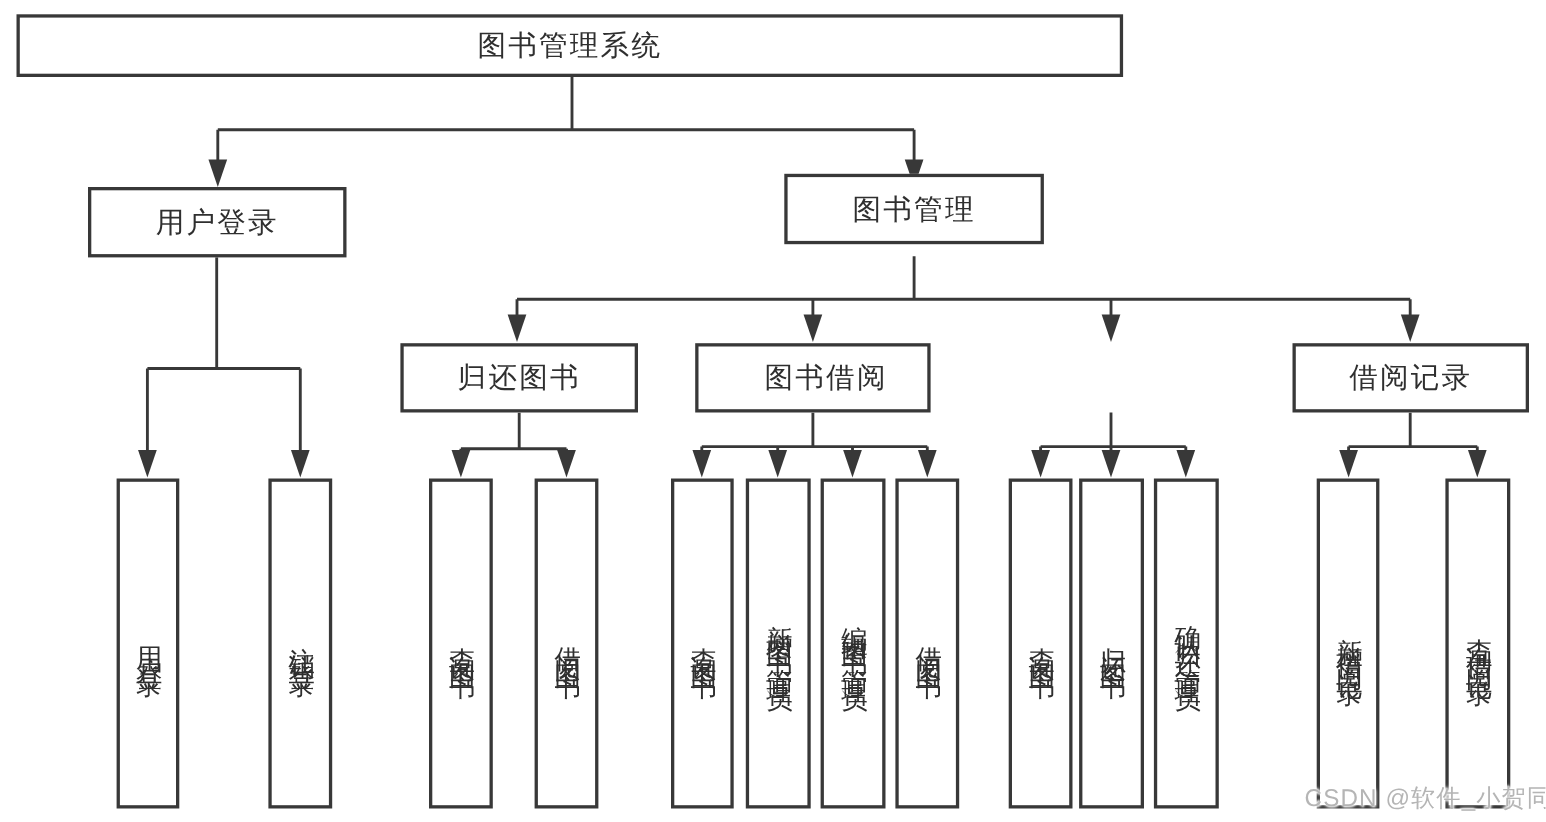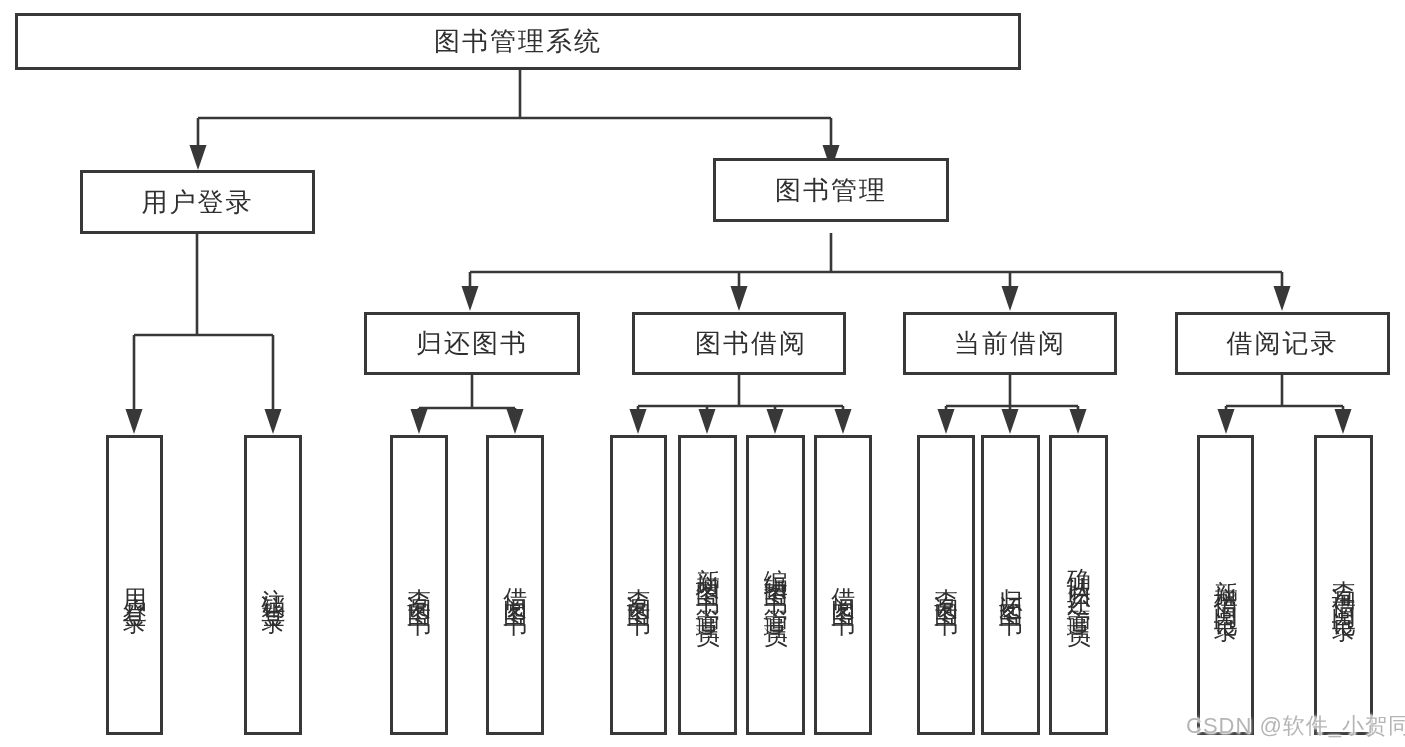--- a/index.html
+++ b/index.html
@@ -90,23 +90,20 @@
   <div class="hbox" style="left:713px; top:158px; width:236px; height:64px;">
     <span class="lbl">图书管理</span>
   </div>
 
   <div class="hbox" style="left:364px; top:312px; width:216px; height:63px;">
     <span class="lbl">归还图书</span>
   </div>
   <div class="hbox" style="left:632px; top:312px; width:214px; height:63px;padding-left:24px;">
     <span class="lbl">图书借阅</span>
   </div>
-  <div class="hbox" style="left:903px; top:312px; width:214px; height:63px;">
-    <span class="lbl">当前借阅</span>
-  </div>
   <div class="hbox" style="left:1175px; top:312px; width:215px; height:63px;">
     <span class="lbl">借阅记录</span>
   </div>
 
   <div class="vbox" style="left:106px; top:435px; width:57px; height:300px;">
     <span class="lbl">用户登录</span>
   </div>
   <div class="vbox" style="left:244px; top:435px; width:58px; height:300px;">
     <span class="lbl">注销登录</span>
   </div>

